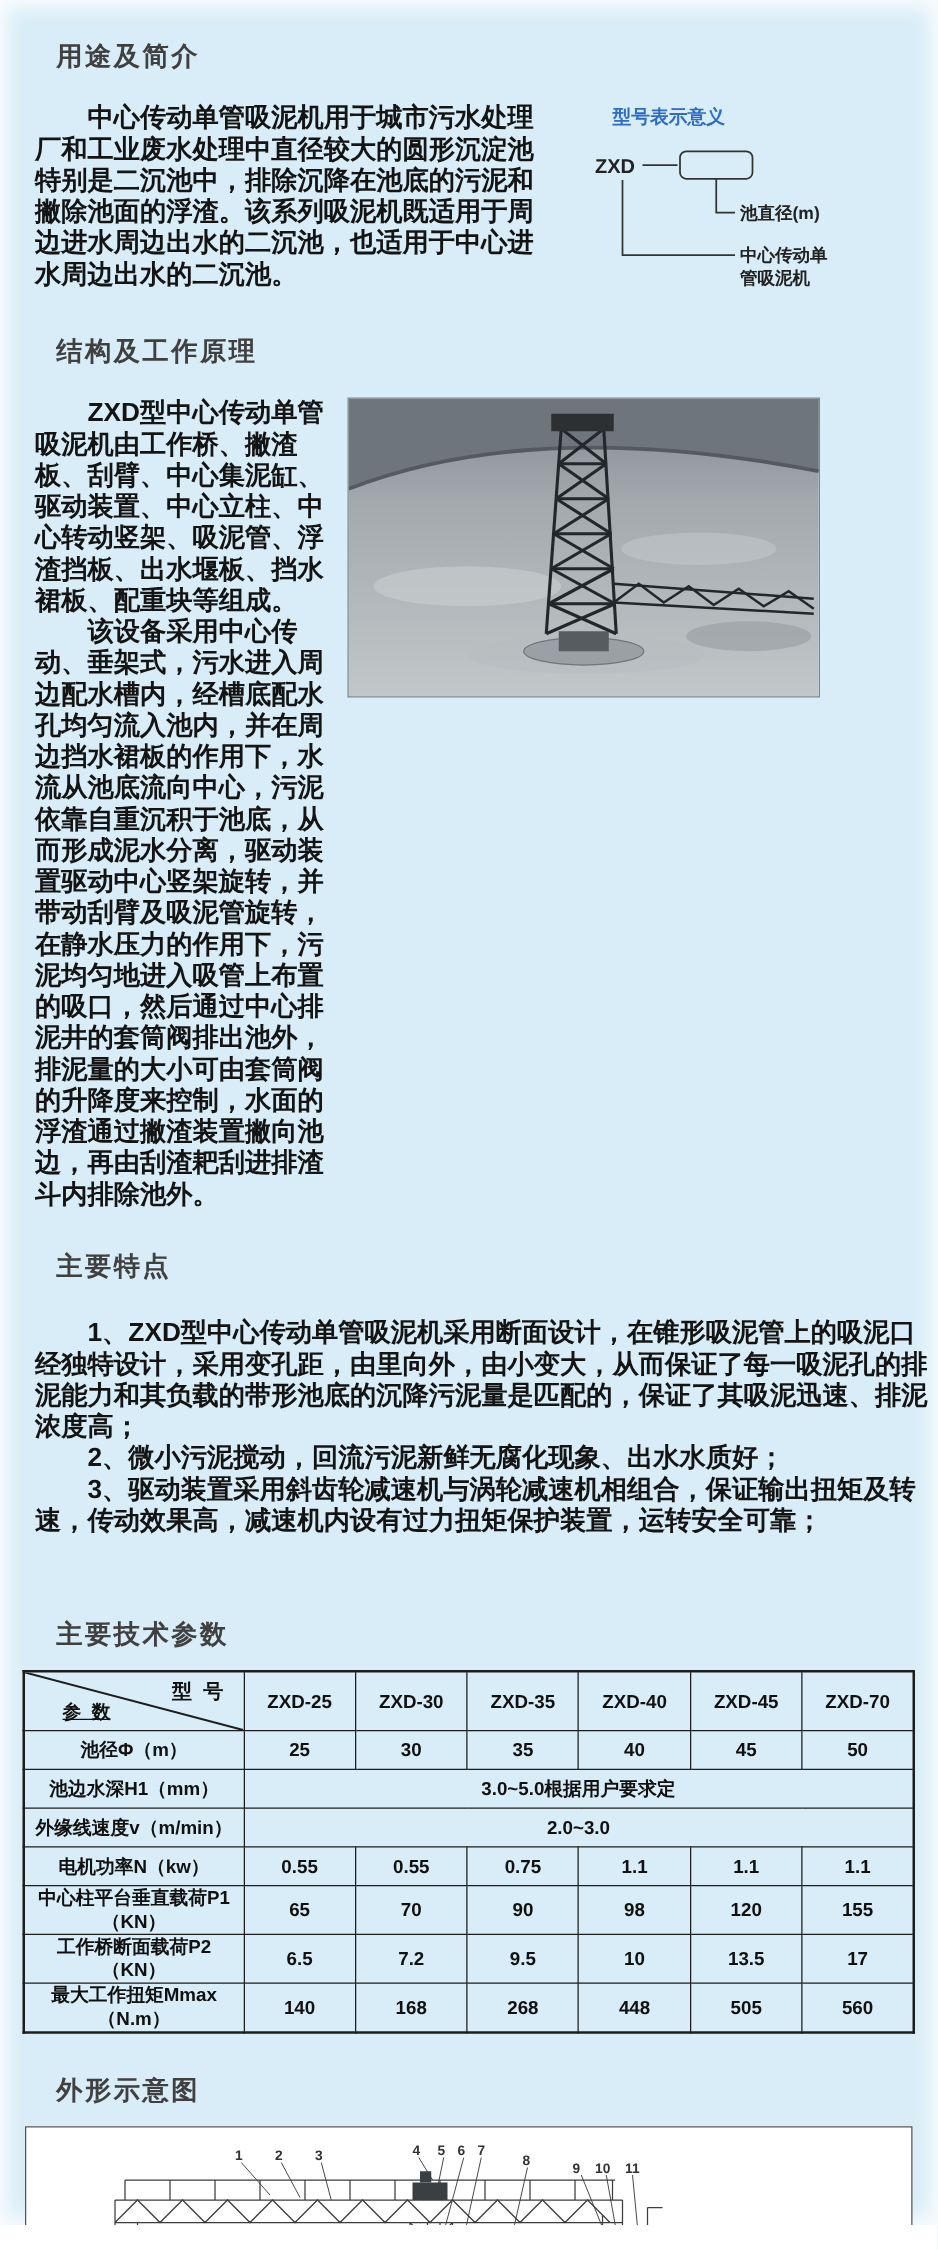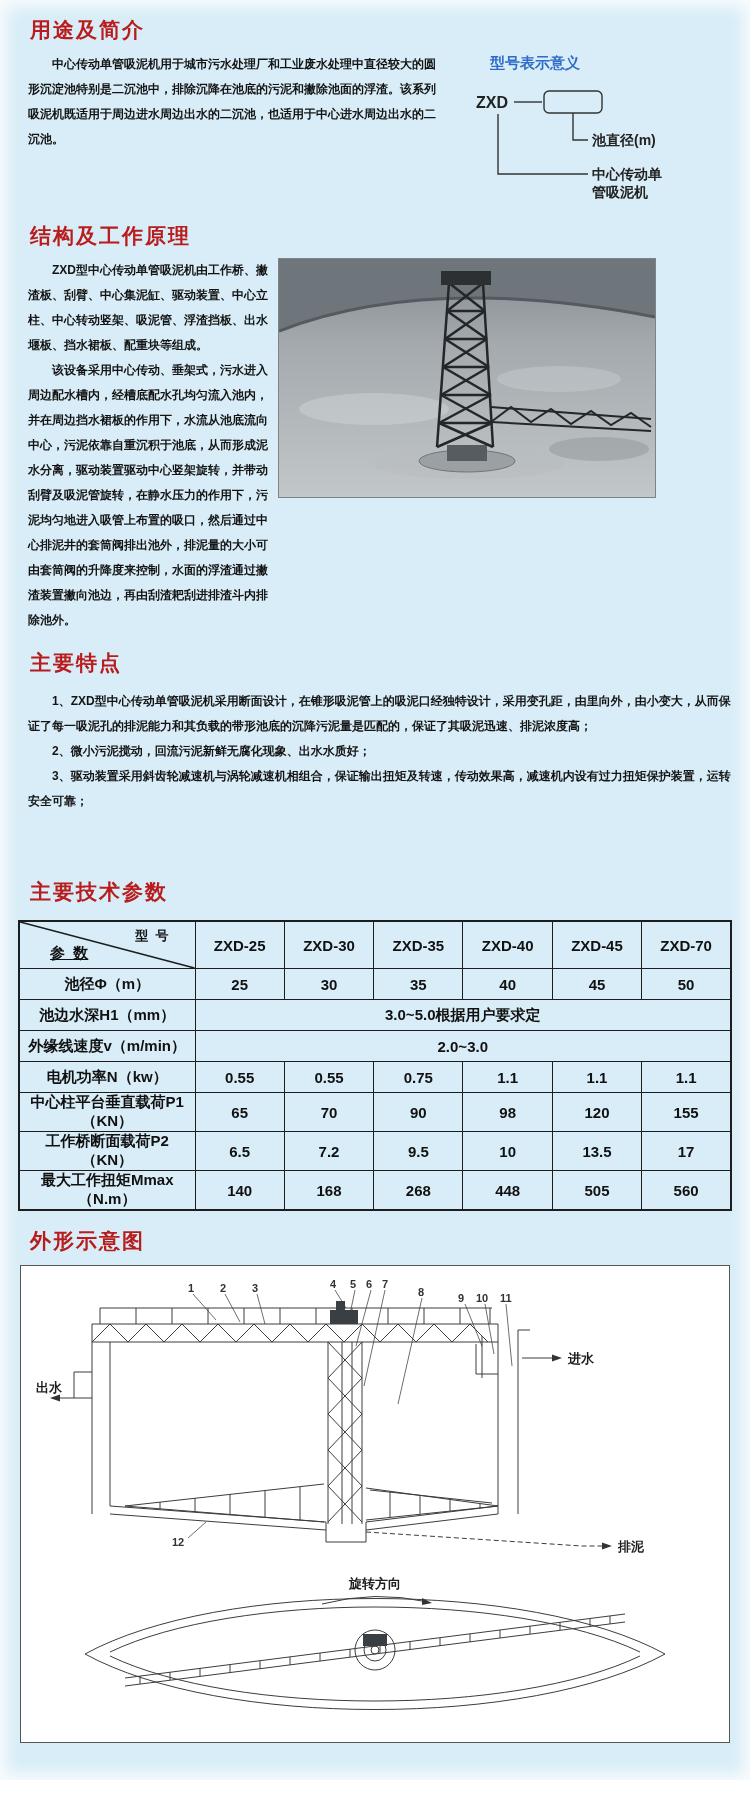--- a/index.html
+++ b/index.html
@@ -1,20 +1,20 @@
 <!DOCTYPE html>
 <html><head>
 <meta charset="utf-8">
 <style>
   html,body{margin:0;padding:0;background:#ffffff;}
   body{font-family:"Liberation Sans","DejaVu Sans",sans-serif;width:750px;}
   .page{width:750px;height:1780px;background:#d8edf7;position:relative;overflow:hidden;
         box-shadow:inset 0 0 16px 6px rgba(255,255,255,0.85);}
-  h2.sec{margin:0;padding:16px 0 0 30px;color:#b91c1c;font-size:21px;font-weight:bold;letter-spacing:2px;}
-  .body-text,.features p,.structure-text p{font-size:12px;line-height:25px;color:#141414;font-weight:600;margin:0;}
+  h2.sec{margin:15px;padding:16px 0 0 30px;color:#404040;font-size:21px;font-weight:bold;letter-spacing:2px;}
+  .body-text,.features p,.structure-text p{font-size:21px;line-height:25px;color:#141414;font-weight:600;margin:0;}
   .intro-wrap{padding:8px 26px 0 28px;overflow:hidden;}
   .intro-wrap p{text-indent:2em;}
   .model-box{float:right;width:272px;height:152px;margin:0 0 2px 8px;}
   .model-box text{font-weight:bold;fill:#222;}
   .model-title{fill:#2e6cc8 !important;font-size:15px;}
   .model-prefix{font-size:16px;}
   .model-lbl{font-size:14px;}
   .model-lines{stroke:#333;stroke-width:1.4;fill:none;}
   .structure-row{display:flex;padding:8px 20px 0 28px;gap:10px;}
   .structure-text{width:240px;}
@@ -23,21 +23,21 @@
   .photo svg{border:1px solid #7d8488;display:block;}
   .features{padding:12px 8px 0 28px;}
   .features p{text-indent:2em;}
   table.specs{margin:14px 0 0 18px;width:714px;border-collapse:collapse;table-layout:fixed;
               border:2.5px solid #1d1d1d;}
   table.specs td{border:1.5px solid #1d1d1d;text-align:center;font-size:15px;font-weight:600;
                  color:#111;height:30px;padding:0 2px;}
   table.specs tr.head td{height:46px;font-weight:bold;}
   td.corner{position:relative;padding:0;}
   td.corner svg{position:absolute;left:0;top:0;width:100%;height:100%;}
-  .c-top{position:absolute;top:5px;right:26px;white-space:pre;font-size:13px;}
+  .c-top{position:absolute;top:5px;right:16px;white-space:pre;font-size:16px;}
   .c-bottom{position:absolute;bottom:5px;left:30px;white-space:pre;font-size:15px;text-decoration:underline;}
   .outline-box{margin:10px 20px 0 20px;background:#ffffff;border:1px solid #555;padding:8px 0 8px;}
   .outline-box svg{display:block;margin:0 auto;}
   .lw{stroke:#3c3c3c;stroke-width:1;fill:none;}
   .thin{stroke-width:0.75;}
   .callout{font-size:11px;fill:#333;font-weight:bold;}
   .dlabel{font-size:13px;fill:#1c1c1c;font-weight:bold;}
 </style>
 </head>
 <body>

